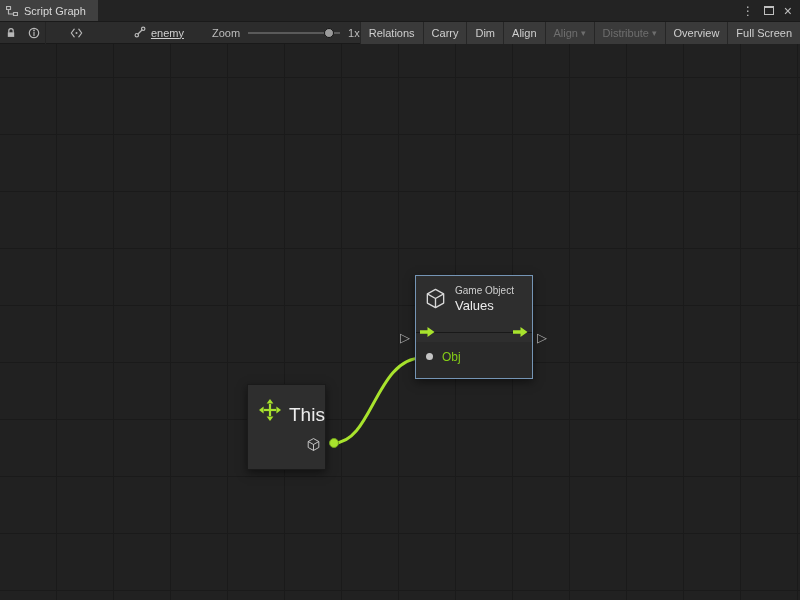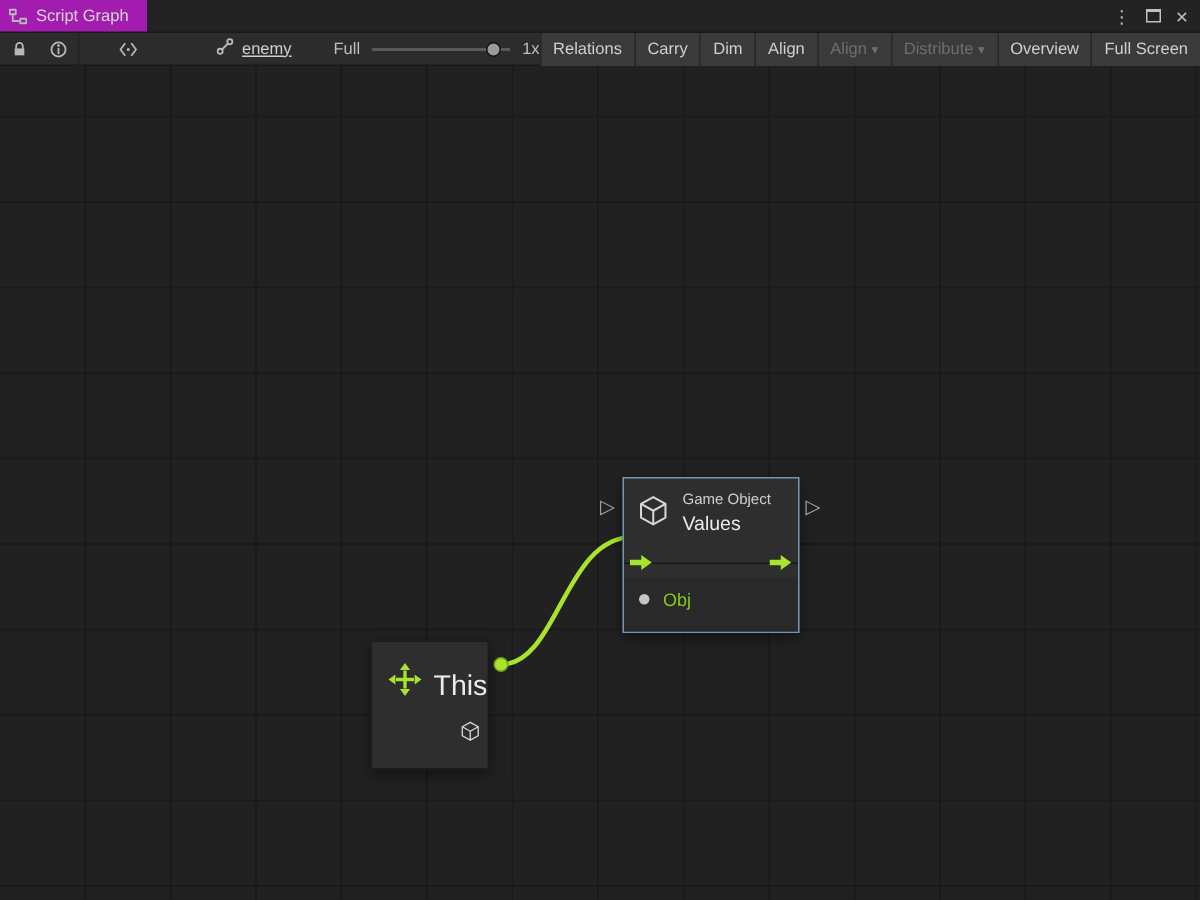--- a/index.html
+++ b/index.html
@@ -6,21 +6,21 @@
     --accent-green:#a8e32d;
     --selection-border:#7595b5;
   }
   *{box-sizing:border-box; margin:0; padding:0;}
   html,body{width:800px;height:600px;overflow:hidden;background:#191919;}
   body{font-family:"Liberation Sans", sans-serif; font-size:11px; color:#c8c8c8;}
   .window{position:relative;width:800px;height:600px;background:#232323;overflow:hidden;}
 
   
   .titlebar{position:absolute;top:0;left:0;right:0;height:22px;background:#232323;border-bottom:1px solid #1a1a1a;display:flex;align-items:stretch;}
-  .tab{display:flex;align-items:center;gap:6px;padding:0 12px 0 6px;background:#a21caf;color:#d8d8d8;font-size:11px;cursor:default;}
+  .tab{display:flex;align-items:center;gap:6px;padding:0 12px 0 6px;background:#404040;color:#d8d8d8;font-size:11px;cursor:default;}
   .tab-icon{display:flex;align-items:center;}
   .titlebar-controls{margin-left:auto;display:flex;align-items:center;gap:10px;padding-right:8px;color:#c0c0c0;}
   .kebab{font-size:12px;line-height:1;cursor:default;}
   .winbox{width:10px;height:9px;border:1px solid #c0c0c0;border-top-width:2px;display:inline-block;}
   .closex{font-size:14px;line-height:1;cursor:default;}
 
   
   .toolbar{position:absolute;top:22px;left:0;right:0;height:22px;background:#2c2c2c;border-bottom:1px solid #191919;display:flex;align-items:center;}
   .tb-icon-btn{display:flex;align-items:center;justify-content:center;width:26px;height:22px;cursor:default;}
   .tb-sep{width:1px;height:22px;background:#242424;}
@@ -39,21 +39,21 @@
     background-color:#212121;
     background-image:
       linear-gradient(to right, #1a1a1a 1px, transparent 1px),
       linear-gradient(to bottom, #1a1a1a 1px, transparent 1px);
     background-size:57px 57px, 57px 57px;
     background-position:56px 0px, 0px 33px;
     overflow:hidden;}
   .wire-svg{position:absolute;top:0;left:0;z-index:1;pointer-events:none;}
   .wire{stroke:var(--accent-green);stroke-width:3;fill:none;stroke-linecap:round;}
 
-  .vsnode{position:absolute;z-index:2;background:#2e2e2e;box-shadow:0 3px 9px rgba(0,0,0,.5);margin-top:43px;}
+  .vsnode{position:absolute;z-index:2;background:#2e2e2e;box-shadow:0 3px 9px rgba(0,0,0,.5);}
   .node-destroy{left:415px;top:231px;width:118px;border:1px solid var(--selection-border);}
   .destroy-header{display:flex;align-items:center;gap:8px;padding:9px 8px 8px 8px;}
   .hdr-text{display:flex;flex-direction:column;line-height:1.25;}
   .hdr-cat{font-size:10px;color:#cfcfcf;}
   .hdr-title{font-size:13px;color:#ececec;}
   .flow-row{position:relative;height:20px;}
   .flow-line{position:absolute;left:0;right:0;top:10px;border-top:1px solid #191919;}
   .flow-arrow{position:absolute;top:4px;display:flex;}
   .flow-arrow.in{left:4px;}
   .flow-arrow.out{right:4px;}
@@ -127,21 +127,21 @@
         <svg width="12" height="12" viewBox="0 0 12 12">
           <circle cx="2.8" cy="9.2" r="1.7" class="gray-stroke"></circle>
           <circle cx="9.2" cy="2.8" r="1.7" class="gray-stroke"></circle>
           <line x1="4" y1="8" x2="8" y2="4" class="gray-stroke"></line>
         </svg>
       </span>
       <span>enemy</span>
     </div>
 
     <div class="zoom-group">
-      <span>Full</span>
+      <span>Zoom</span>
       <span class="zoom-track">
         <span class="zoom-knob"></span>
       </span>
       <span>1x</span>
     </div>
 
     <div class="tb-buttons">
       <span class="tb-btn">
           <span>Relations</span>
         </span>

